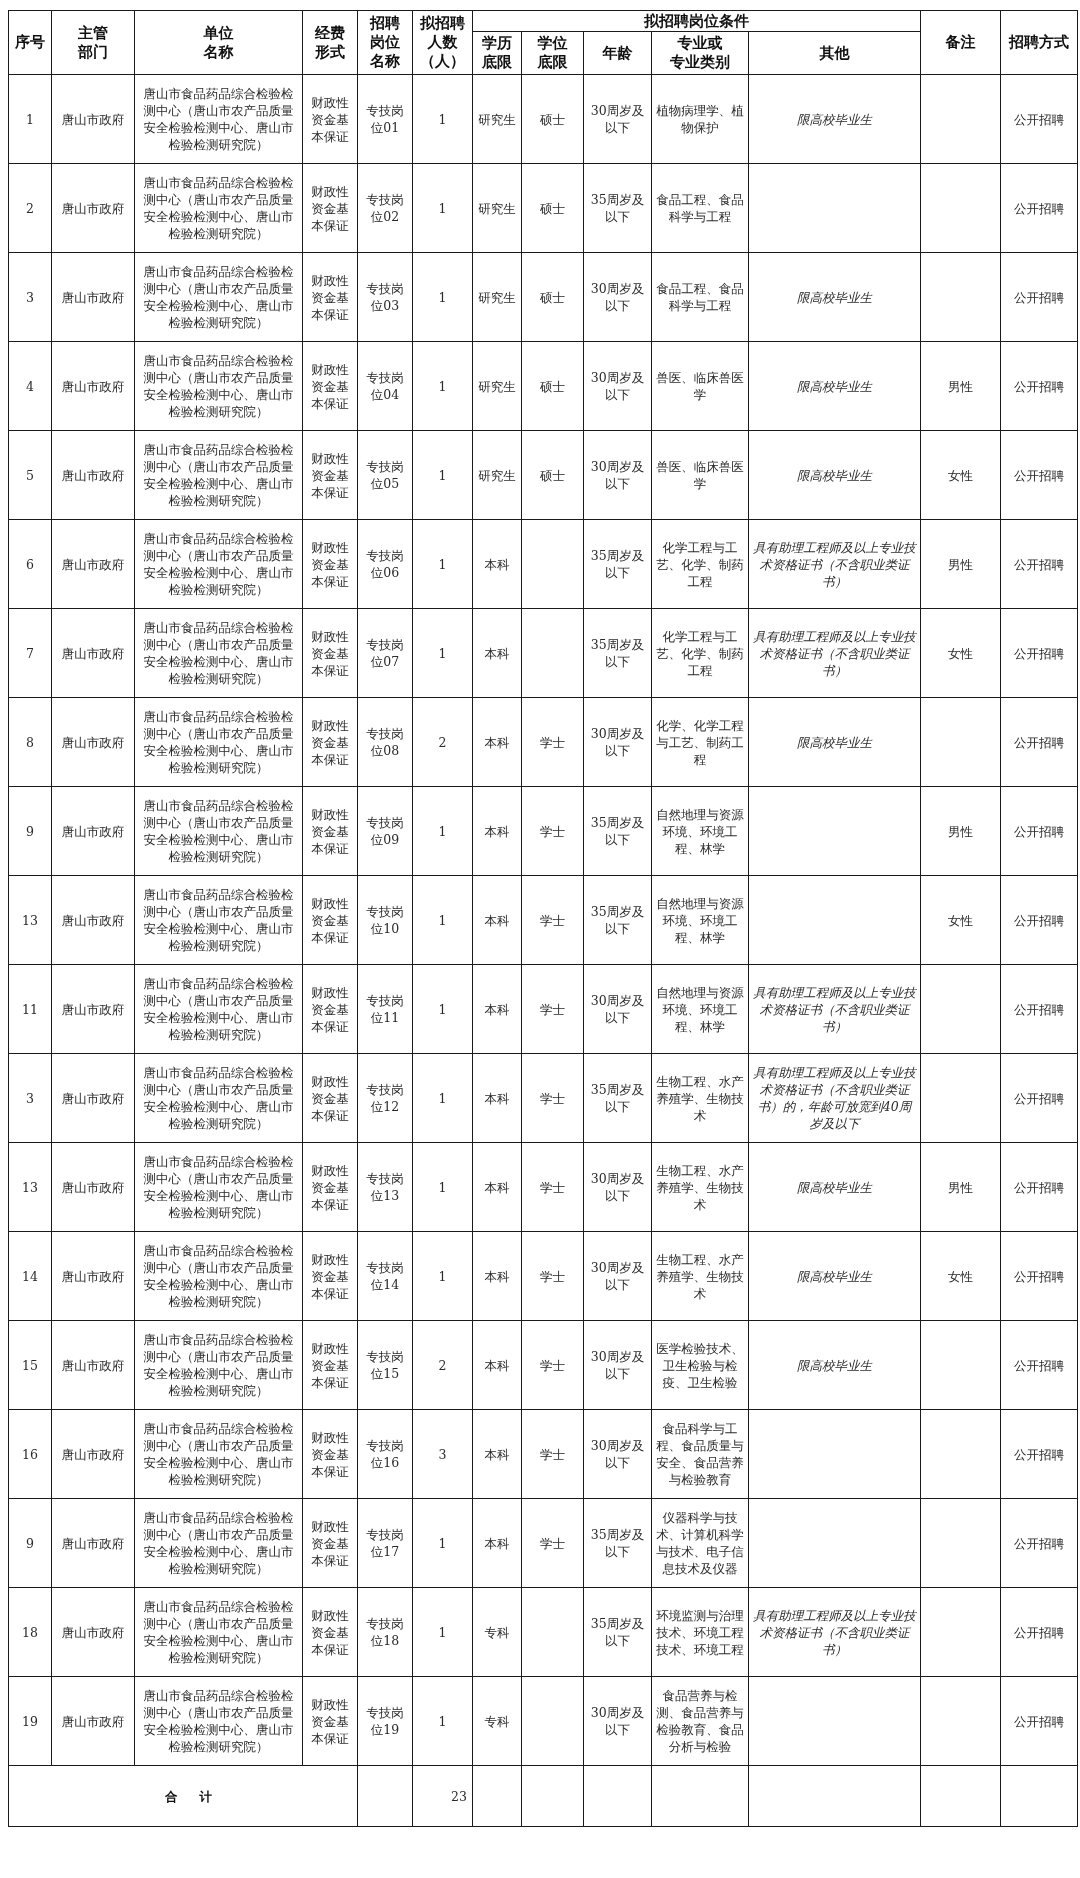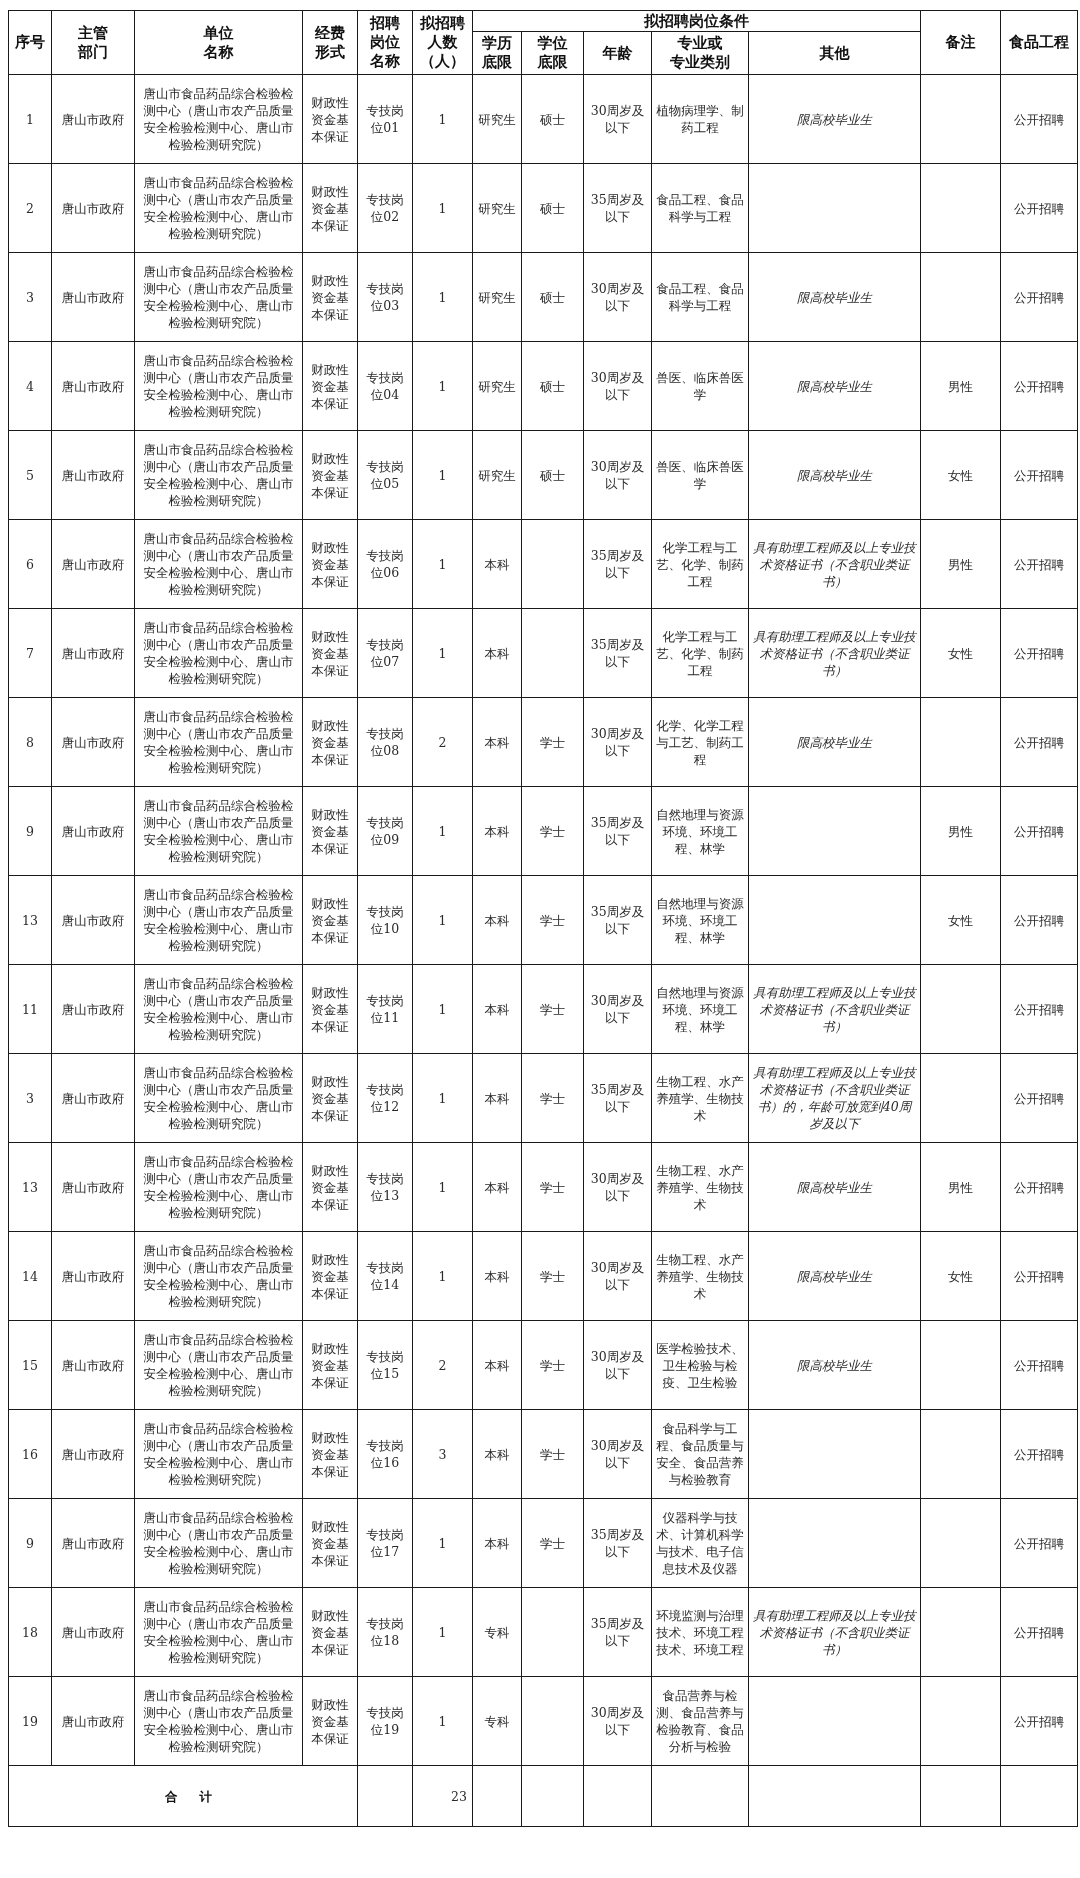--- a/index.html
+++ b/index.html
@@ -50,21 +50,21 @@
       <th rowspan="2" style="white-space:pre-line">经费
 形式</th>
       <th rowspan="2" style="white-space:pre-line">招聘
 岗位
 名称</th>
       <th rowspan="2" style="white-space:pre-line">拟招聘
 人数
 （人）</th>
       <th colspan="5">拟招聘岗位条件</th>
       <th rowspan="2">备注</th>
-      <th rowspan="2">食品工程</th>
+      <th rowspan="2">招聘方式</th>
     </tr>
     <tr class="head-sub">
       <th style="white-space:pre-line">学历
 底限</th>
       <th style="white-space:pre-line">学位
 底限</th>
       <th>年龄</th>
       <th style="white-space:pre-line">专业或
 专业类别</th>
       <th>其他</th>
@@ -74,21 +74,21 @@
       <tr class="data-row">
         <td>1</td>
         <td>唐山市政府</td>
         <td class="unit">唐山市食品药品综合检验检测中心（唐山市农产品质量安全检验检测中心、唐山市检验检测研究院）</td>
         <td>财政性资金基本保证</td>
         <td>专技岗位01</td>
         <td>1</td>
         <td>研究生</td>
         <td>硕士</td>
         <td>30周岁及以下</td>
-        <td>植物病理学、制药工程</td>
+        <td>植物病理学、植物保护</td>
         <td class="other">限高校毕业生</td>
         <td></td>
         <td>公开招聘</td>
       </tr>
       <tr class="data-row">
         <td>2</td>
         <td>唐山市政府</td>
         <td class="unit">唐山市食品药品综合检验检测中心（唐山市农产品质量安全检验检测中心、唐山市检验检测研究院）</td>
         <td>财政性资金基本保证</td>
         <td>专技岗位02</td>

